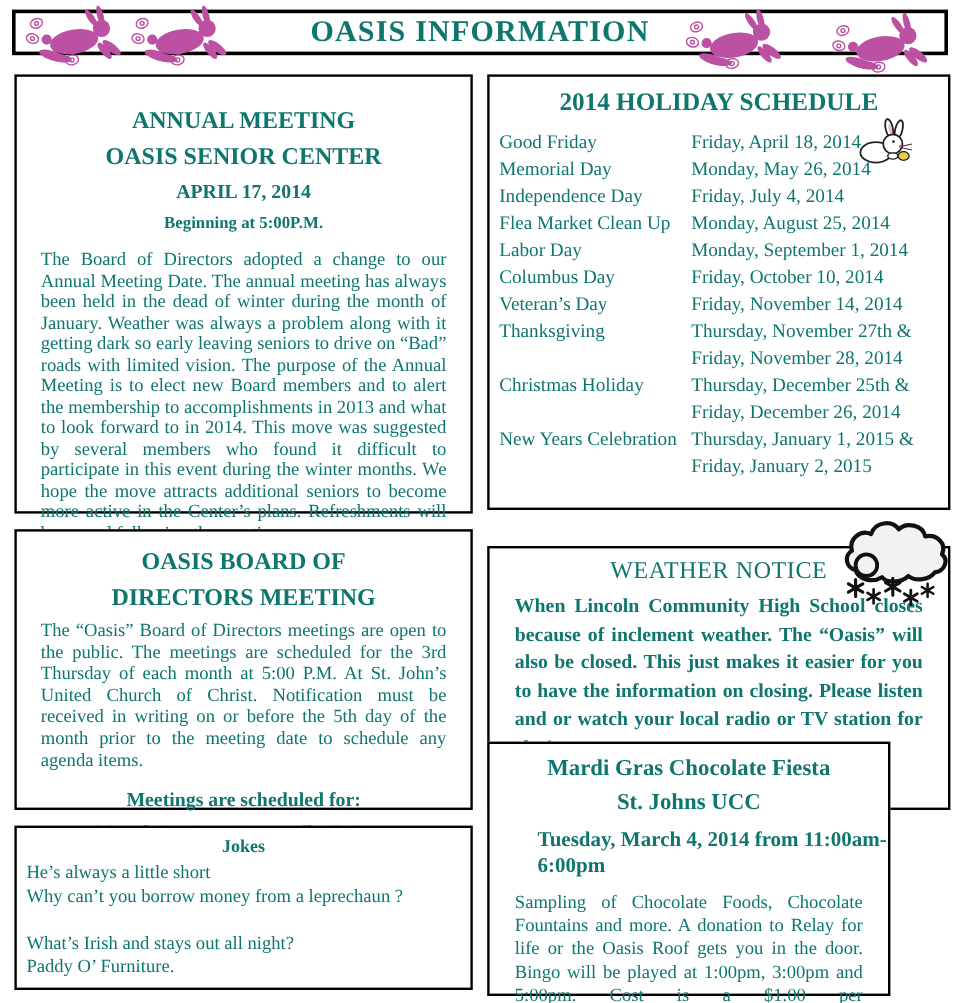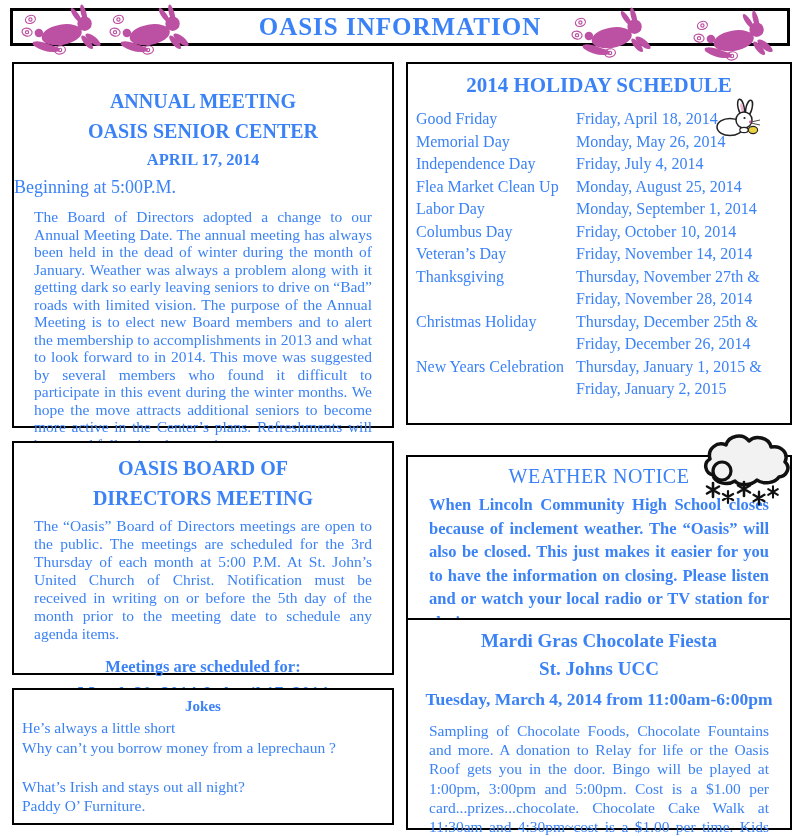--- a/index.html
+++ b/index.html
@@ -1,33 +1,33 @@
 <!DOCTYPE html>
 <html><head>
 <meta charset="utf-8">
 <style>
   html,body{margin:0;padding:0;background:#fff;}
   .page{position:relative;width:800px;height:836px;background:#fff;
-        font-family:"Liberation Serif", serif;color:#3b82f6;overflow:hidden;}
+        font-family:"Liberation Serif", serif;color:#0f766e;overflow:hidden;}
   .box{position:absolute;border:2px solid #000;background:#fff;box-sizing:border-box;}
 
   
   #header-box{left:10px;top:8px;width:780px;height:38px;border-width:3px;overflow:visible;}
   .masthead{line-height:32px;text-align:center;font-size:25px;font-weight:bold;letter-spacing:1px;}
   .rabbit-svg{position:absolute;overflow:visible;}
 
   
   .sec-head{font-weight:bold;text-align:center;font-size:20px;line-height:30px;}
   .body-text{font-size:15.5px;line-height:17.5px;text-align:justify;padding:0 8px;margin:12px;}
 
   
   #annual-box{left:12px;top:62px;width:382px;height:366px;}
   #annual-box .sec-head:first-child{margin-top:22px;}
   .ann-date{font-weight:bold;text-align:center;font-size:16.5px;line-height:28px;}
-  .ann-begin{font-weight:normal;font-size:18px;line-height:26px;}
+  .ann-begin{font-weight:bold;text-align:center;font-size:14px;line-height:26px;}
   #annual-box .body-text{margin-top:8px;}
 
   #board-box{left:12px;top:441px;width:382px;height:234px;}
   #board-box .sec-head:first-child{margin-top:10px;}
   #board-box .body-text{margin-top:4px;line-height:18px;}
   .sched-label{font-weight:bold;text-align:center;font-size:16.5px;line-height:22px;margin-top:13px;}
   .sched-dates{font-weight:bold;text-align:center;font-size:18px;line-height:22px;margin-top:5px;}
 
   #jokes-box{left:12px;top:688px;width:382px;height:137px;}
   .jokes-title{font-weight:bold;text-align:center;font-size:15px;line-height:20px;margin-top:6px;}
@@ -40,24 +40,24 @@
   .holiday-rows{margin-top:10px;padding-left:8px;}
   .holiday-row{display:grid;grid-template-columns:160px 1fr;align-items:start;}
   .holiday-row div{font-size:16px;line-height:22.5px;}
   .bunny-svg{position:absolute;top:36px;right:26px;overflow:visible;}
 
   #weather-box{left:406px;top:455px;width:386px;height:220px;}
   .weather-title{text-align:center;font-size:20px;line-height:24px;margin-top:7px;letter-spacing:0.5px;}
   #weather-box .body-text{font-weight:bold;font-size:16.5px;line-height:23.5px;margin-top:5px;padding:0 9px;}
   .cloud-svg{position:absolute;top:-26px;right:-4px;overflow:visible;}
 
-  #mardi-box{left:406px;top:618px;width:386px;height:212px;}
+  #mardi-box{left:406px;top:618px;width:336px;height:212px;}
   .mardi-t1{font-weight:bold;text-align:center;font-size:19px;line-height:22px;margin-top:10px;}
   .mardi-t2{font-weight:bold;text-align:center;font-size:19px;line-height:22px;margin-top:6px;}
-  .mardi-t3{font-weight:bold;text-align:center;font-size:17.5px;line-height:22px;margin-top:8px;}
+  .mardi-t3{font-weight:bold;font-size:17.5px;line-height:22px;margin-top:8px;padding-left:40px;}
   #mardi-box .body-text{margin-top:11px;line-height:19.2px;padding:0 9px;}
 </style>
 </head>
 <body>
 
 <svg width="0" height="0" style="position:absolute">
   <defs>
     <g id="rabbit-group">
 
       <g stroke="#bc51a3" fill="#fff" stroke-width="1.4">

